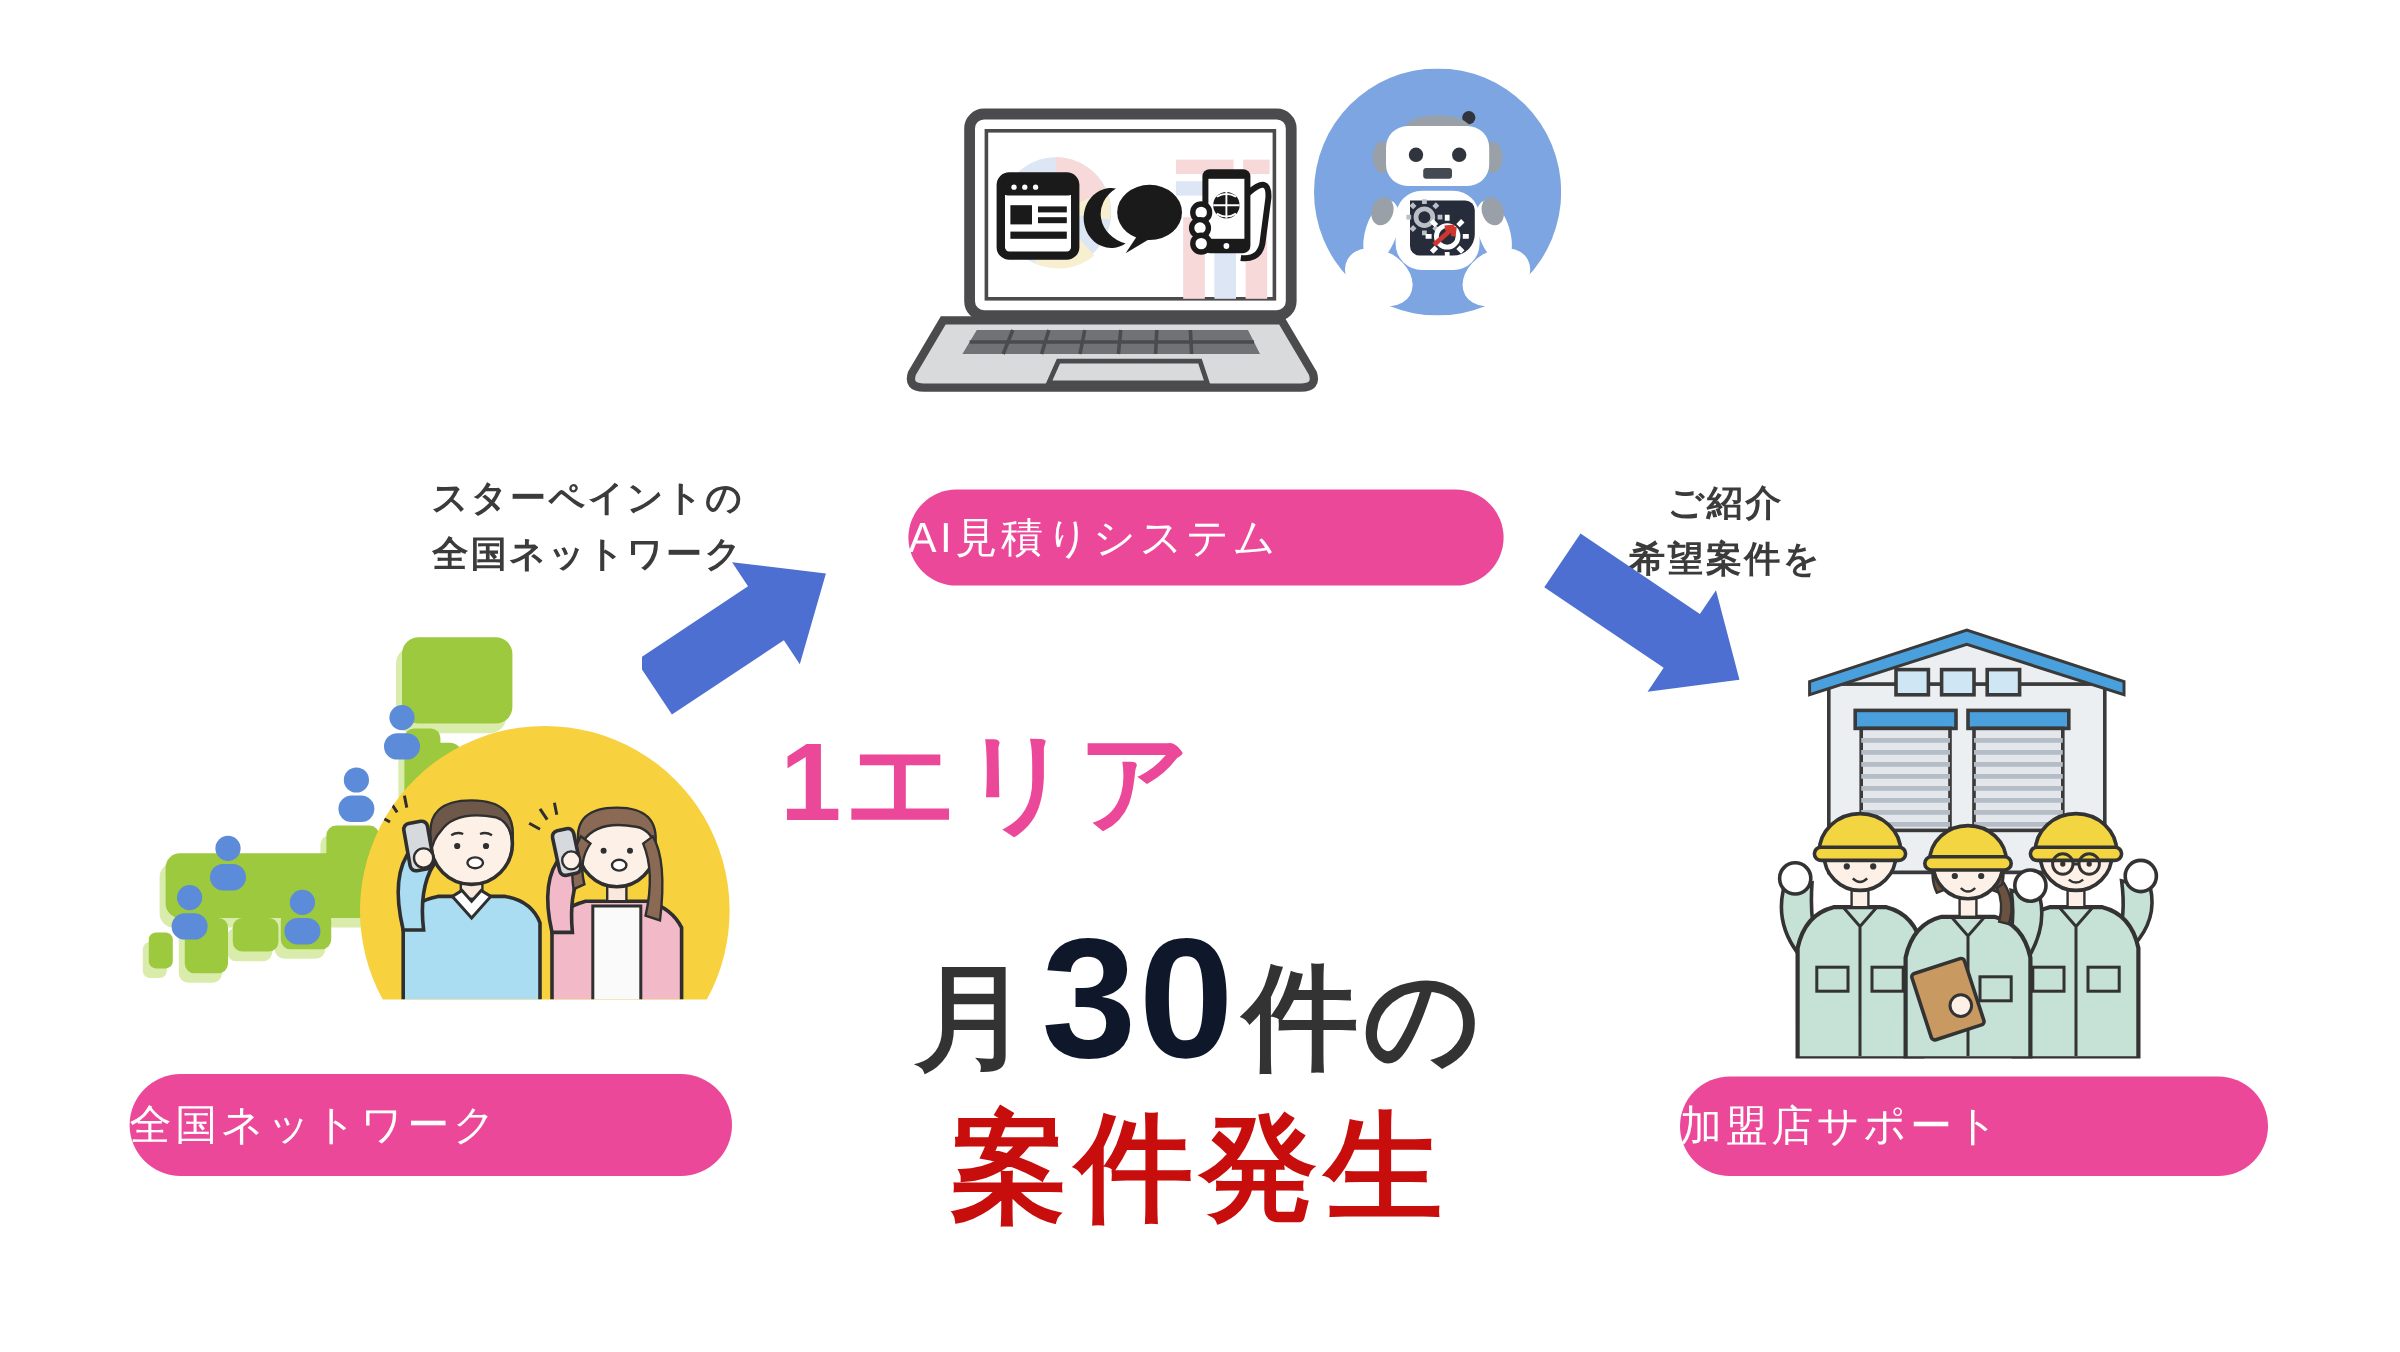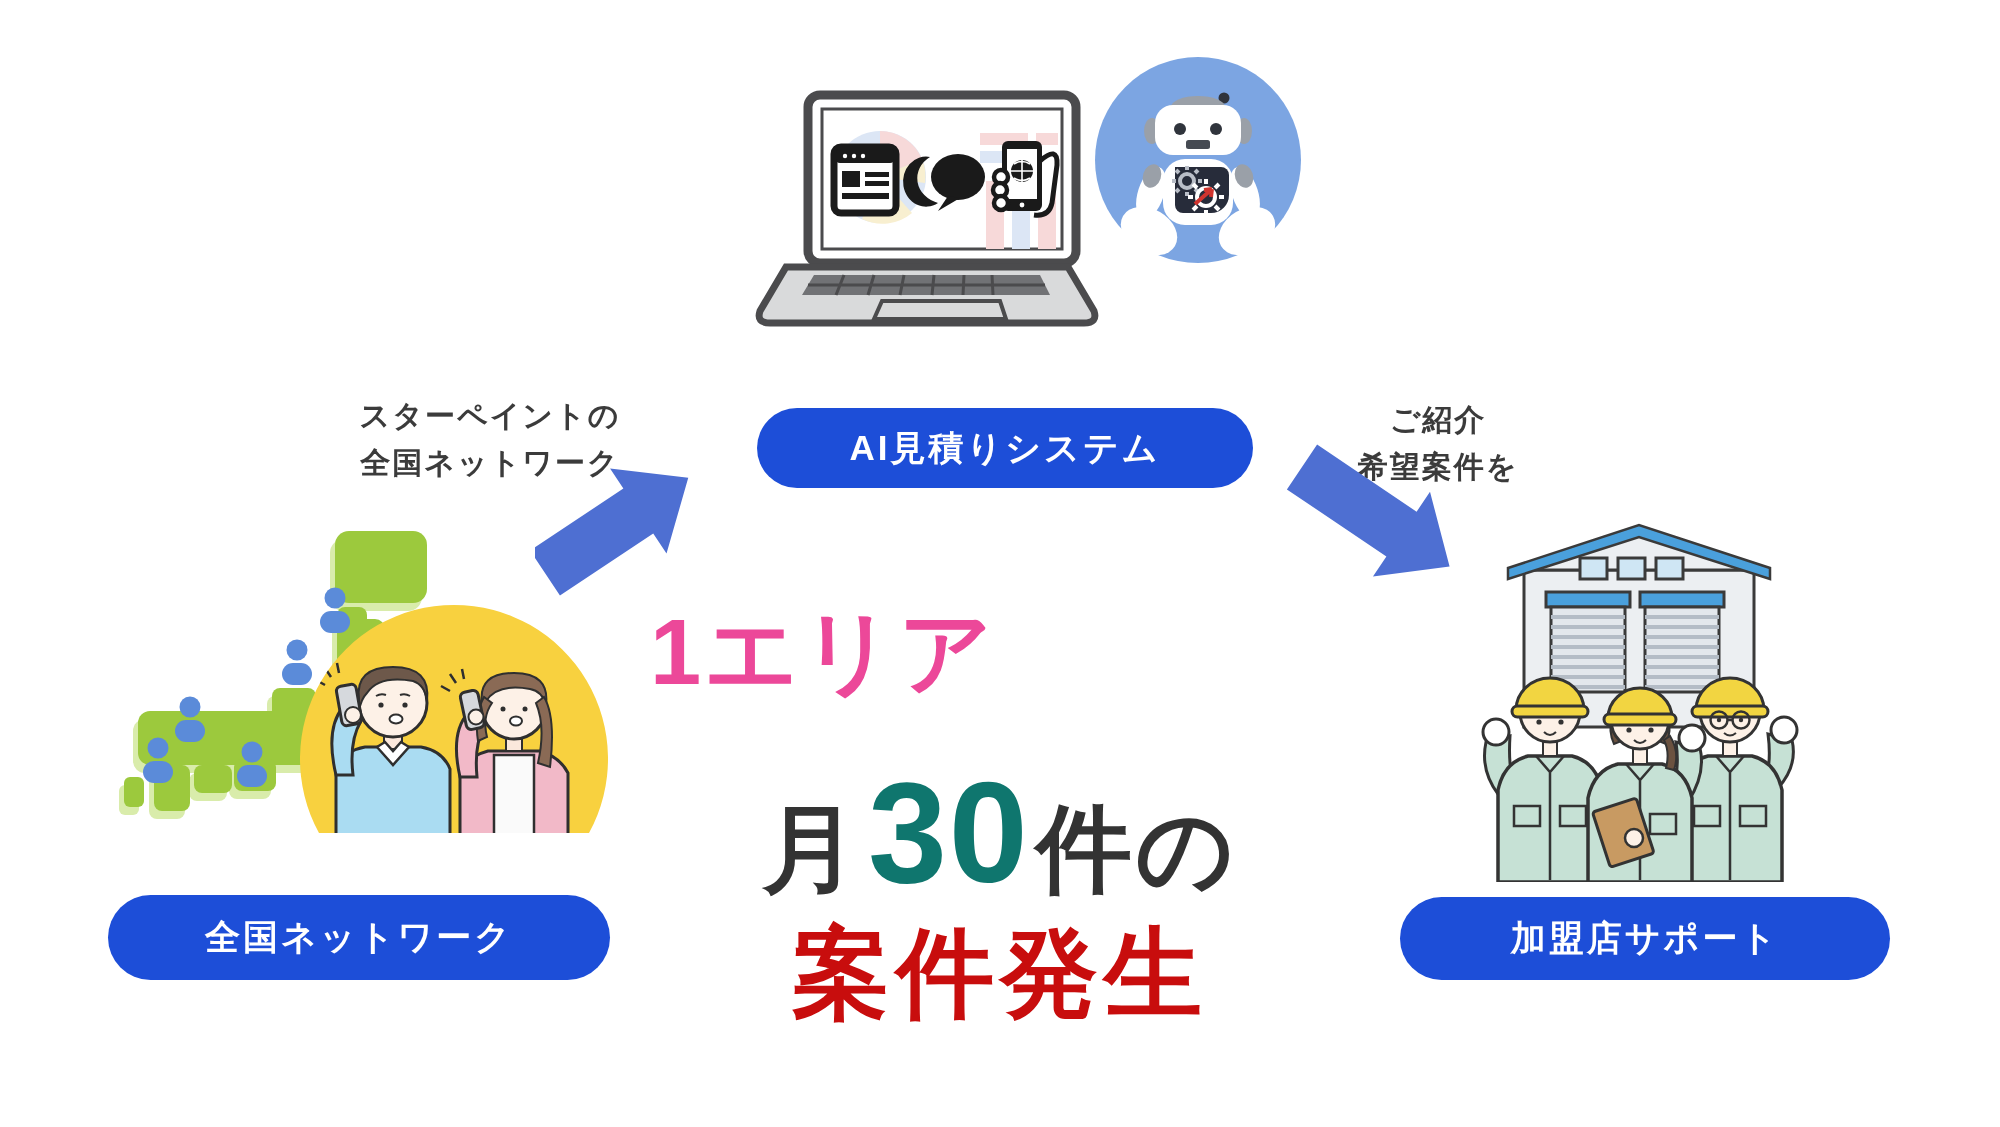--- a/index.html
+++ b/index.html
@@ -3,35 +3,35 @@
 <meta charset="utf-8">
 <style>
   html,body{margin:0;padding:0;background:#ffffff;}
   #canvas{
     position:relative;width:2000px;height:1127px;background:#ffffff;overflow:hidden;
     font-family:"Liberation Sans","DejaVu Sans",sans-serif;
   }
   .abs{position:absolute;}
   
   .pill{
-    position:absolute;background:#1d4ed8;color:#ffffff;border-radius:45px;
-    display:flex;align-items:center;justify-content:center;
-    font-weight:bold;font-size:35px;letter-spacing:3px;
+    position:absolute;background:#ec4899;color:#ffffff;border-radius:45px;
+    display:flex;align-items:center;
+    font-weight:normal;font-size:35px;letter-spacing:3px;
   }
   
   .note{
     position:absolute;width:380px;text-align:center;color:#3b3b3b;
     font-weight:bold;font-size:30px;line-height:47px;letter-spacing:2px;margin-top:46px;
   }
   
   .h-line1{position:absolute;left:650px;top:606px;width:700px;text-align:left;
     font-weight:bold;font-size:92px;letter-spacing:3px;color:#ec4899;line-height:1;}
   .h-line2{position:absolute;left:650px;top:758px;width:700px;text-align:center;line-height:150px;white-space:nowrap;}
   .h-kanji{font-size:96px;font-weight:bold;color:#333333;letter-spacing:4px;}
-  .h-num{font-size:142px;font-weight:bold;color:#0f766e;letter-spacing:2px;margin:0 6px;}
+  .h-num{font-size:142px;font-weight:bold;color:#0f172a;letter-spacing:2px;margin:0 6px;}
   .h-line3{position:absolute;left:650px;top:924px;width:700px;text-align:center;
     font-weight:bold;font-size:98px;letter-spacing:6px;color:#c80d0d;line-height:1;}
 </style>
 </head>
 <body>
 
 <div id="canvas">
 
   <svg class="abs" style="left:752px;top:85px" width="350" height="258" viewBox="0 0 350 258">
 

